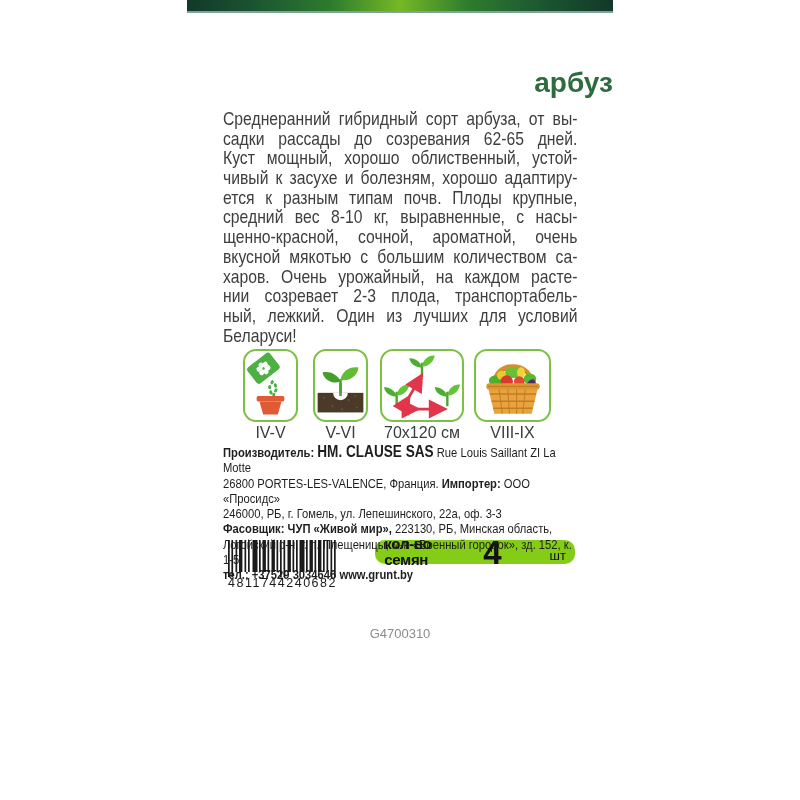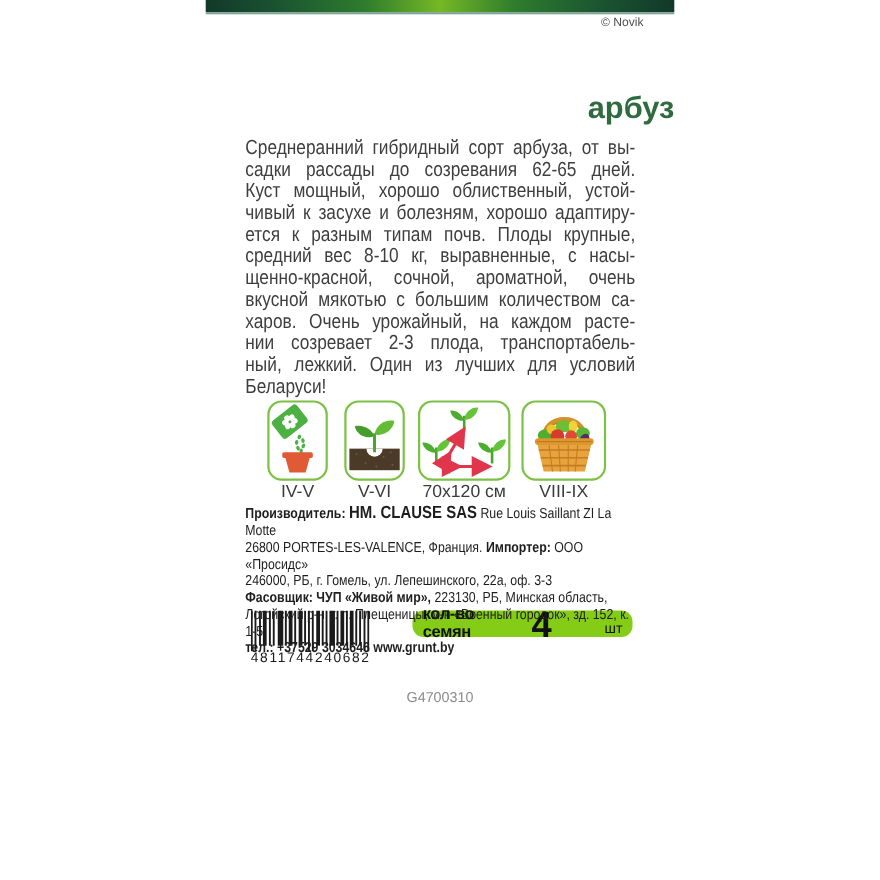--- a/index.html
+++ b/index.html
@@ -54,30 +54,29 @@
   .bottom-row{display:flex;align-items:flex-start;margin:4px 0 0 41px;width:347px;}
   .barcode{display:flex;flex-direction:column;width:108px;}
   .barcode-digits{display:flex;justify-content:space-between;font-size:12.5px;color:#1a1a1a;letter-spacing:1.5px;margin-top:-2px;}
   .badge{
     margin-left:auto;background:#84cc16;border-radius:10px;height:24px;box-sizing:border-box;
     display:flex;align-items:center;padding:3px 9px;color:#111;gap:46px;
   }
   .badge-left{display:flex;flex-direction:column;font-weight:bold;font-size:15px;line-height:16px;letter-spacing:-0.3px;}
   .badge-num{font-weight:bold;font-size:33px;line-height:33px;margin-left:6px;}
   .badge-unit{font-weight:normal;font-size:13px;line-height:22px;margin-left:2px;align-self:center;margin-top:8px;}
-  .print-code{margin-top:21px;text-align:center;font-size:13px;color:#8c8c8c;}
+  .print-code{margin-top:36px;text-align:center;font-size:13px;color:#8c8c8c;}
 </style>
 </head>
 <body>
 
 <div class="page">
   <div class="packet">
 
     <div class="top-bar"></div>
-    <div class="copyright">© Novik</div>
 
     <div class="crop">арбуз</div>
 
     <div class="desc-wrap">
       <div class="cond desc">
         <div class="jline">Среднеранний гибридный сорт арбуза, от вы-</div>
         <div class="jline">садки рассады до созревания 62-65 дней.</div>
         <div class="jline">Куст мощный, хорошо облиственный, устой-</div>
         <div class="jline">чивый к засухе и болезням, хорошо адаптиру-</div>
         <div class="jline">ется к разным типам почв. Плоды крупные,</div>

